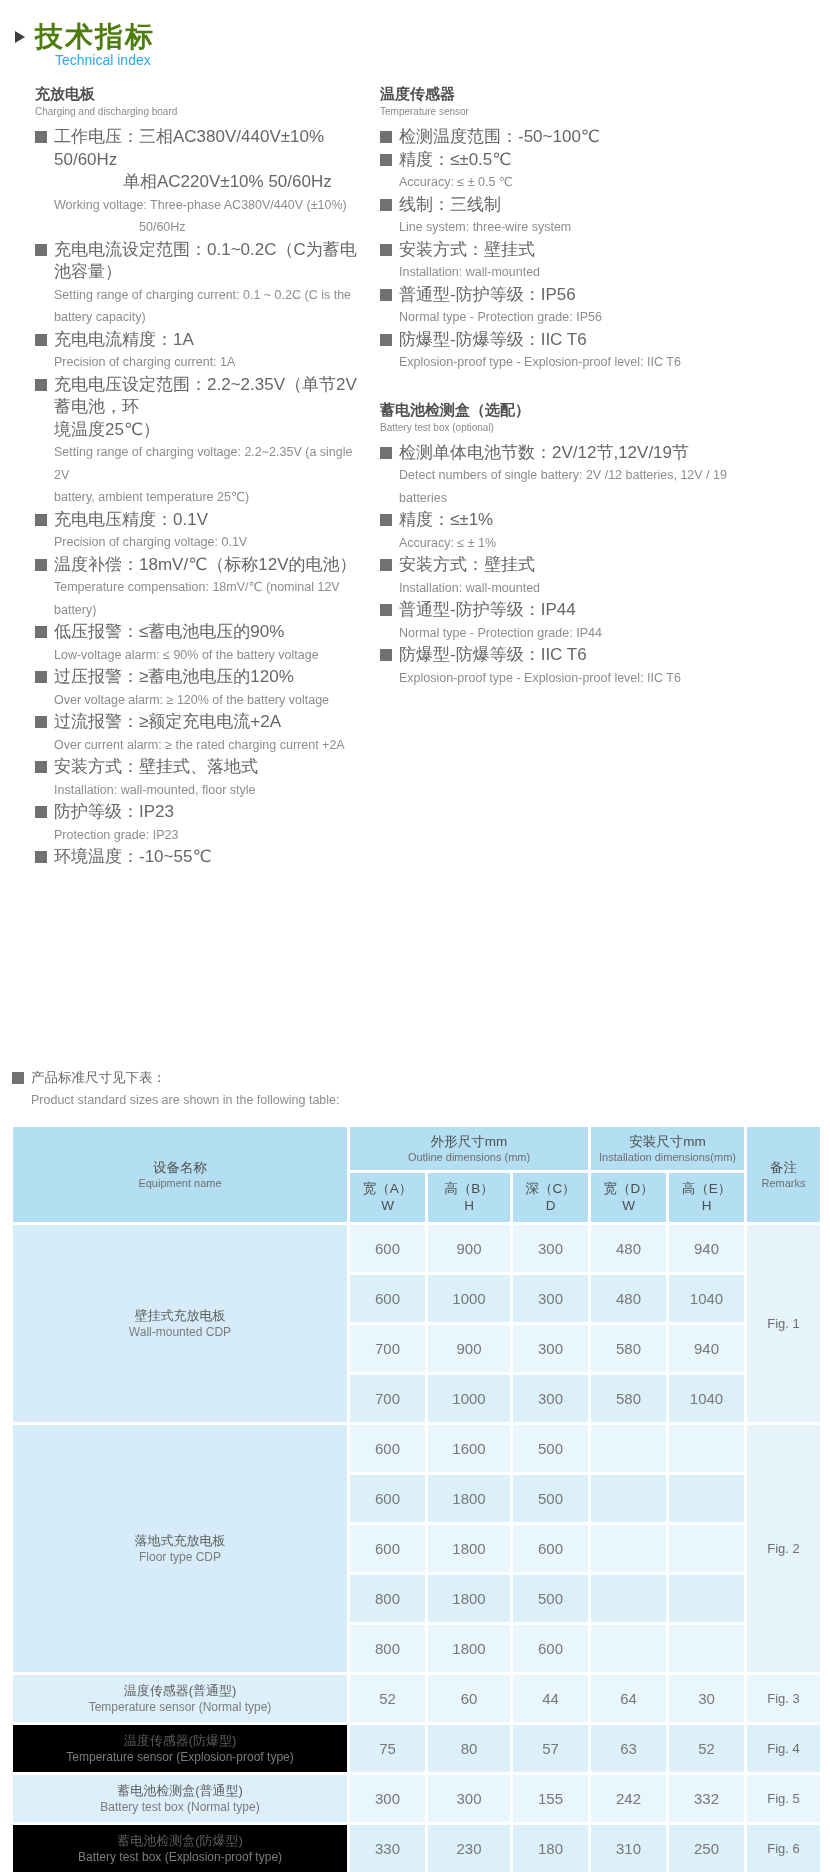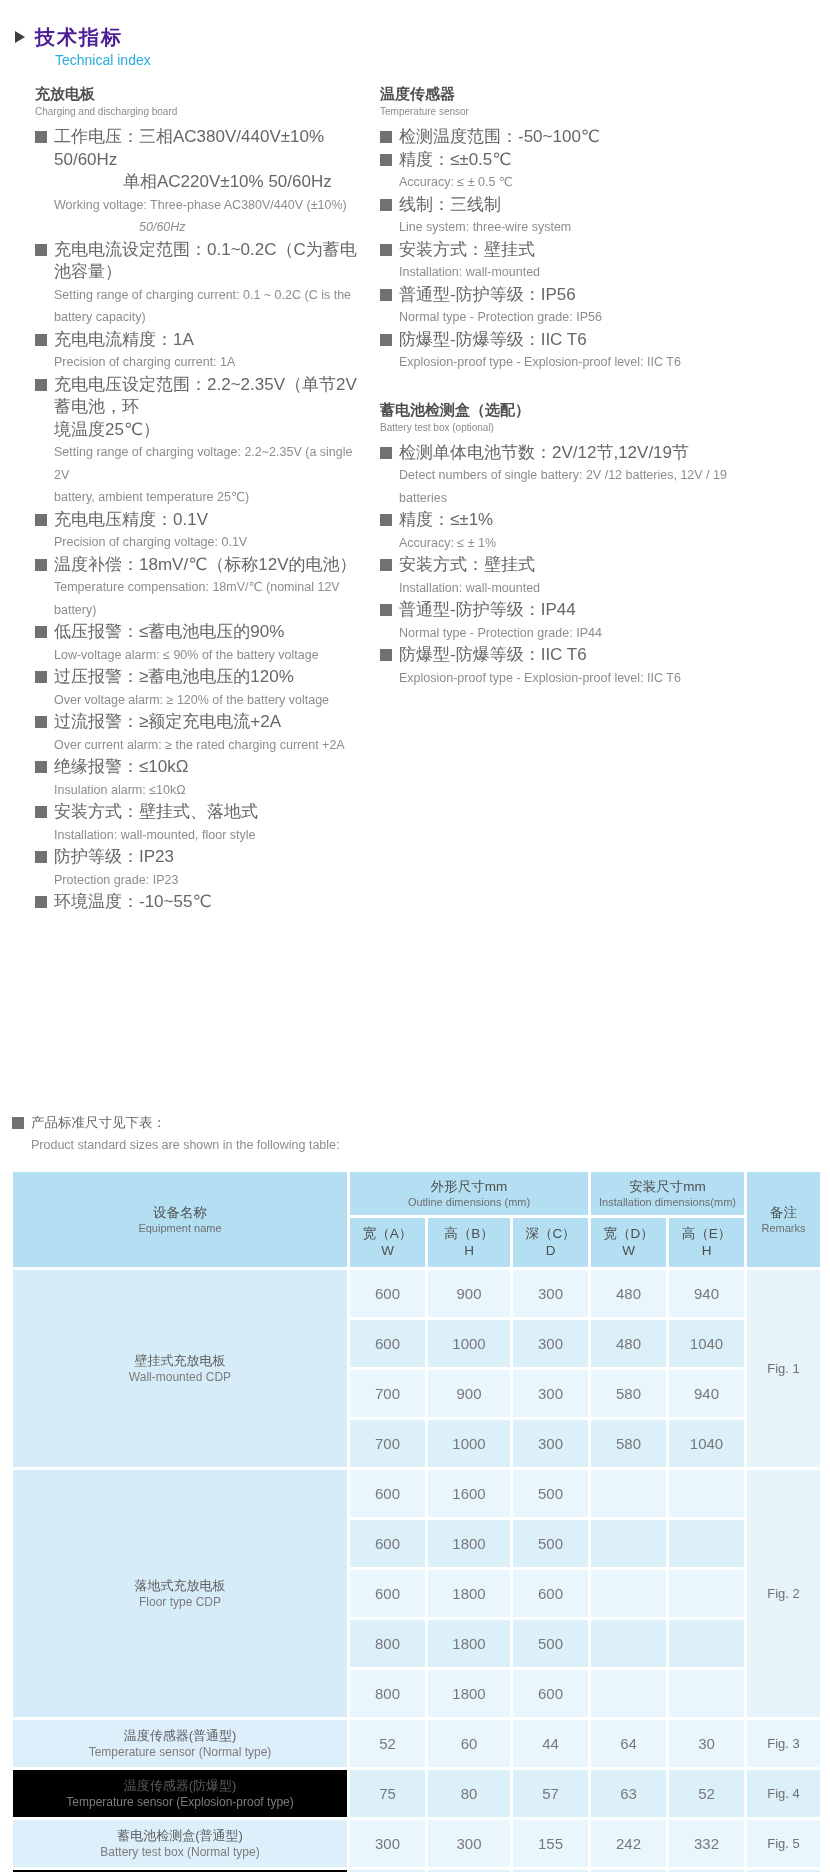--- a/index.html
+++ b/index.html
@@ -8,35 +8,35 @@
     width:830px;height:1872px;
     background:#fff;
     font-family:"Liberation Sans","DejaVu Sans",sans-serif;
     overflow:hidden;
   }
   
   .title-block{padding:24px 0 0 15px;}
   .title-row{display:flex;align-items:flex-start;}
   .tri{width:0;height:0;border-left:10px solid #3e3e3e;border-top:6px solid transparent;
        border-bottom:6px solid transparent;margin:7px 10px 0 0;}
-  .title-zh{font-size:20px;font-weight:bold;color:#4c1d95;line-height:26px;letter-spacing:2px;}
+  .title-zh{font-size:28px;font-weight:bold;color:#4d7c0f;line-height:26px;letter-spacing:2px;}
   .title-en{font-size:14px;color:#29abe2;line-height:20px;margin-left:20px;}
   
   .columns{display:flex;margin:14px 0 0 35px;}
   .col-l{width:332px;}
   .col-r{width:360px;margin-left:13px;}
   .sec-zh{font-size:15px;font-weight:bold;color:#4f4f4f;line-height:19px;}
   .sec-en{font-size:10px;color:#8b8b8b;line-height:17px;margin-bottom:6px;}
   .sec-gap{margin-top:26px;}
   .zl{position:relative;padding-left:19px;color:#666;font-size:17px;line-height:22.5px;}
   .zl .b{position:absolute;left:0;top:5px;width:12px;height:12px;background:#717171;}
   .zl.cont{padding-left:19px;}
   .zl.cont2{padding-left:88px;}
   .el{padding-left:19px;color:#8d8d8d;font-size:12.5px;line-height:22.5px;}
-  .el.ind{padding-left:104px;font-style:italic;}
+  .el.ind{padding-left:104px;}
   
   .note{margin:198px 0 0 12px;}
   .note .zl{font-size:13.5px;}
   
   table.sizes{border-collapse:collapse;margin:12px 0 0 10px;width:810px;table-layout:fixed;}
   table.sizes th,table.sizes td{border:3px solid #fff;text-align:center;vertical-align:middle;padding:0;}
   tr.h1{height:46px;} tr.h2{height:52px;} tr.bd{height:50px;}
   .hcell{background:#b4dff2;font-weight:normal;}
   .hz{font-size:13.5px;color:#4e4e4e;line-height:17px;}
   .he{font-size:11px;color:#6e6e6e;line-height:14px;}
@@ -105,24 +105,20 @@
       </div>
       <div class="item">
         <div class="zl"><span class="b"></span><span>过压报警：≥蓄电池电压的120%</span></div>
         <div class="el">Over voltage alarm: ≥ 120% of the battery voltage</div>
       </div>
       <div class="item">
         <div class="zl"><span class="b"></span><span>过流报警：≥额定充电电流+2A</span></div>
         <div class="el">Over current alarm: ≥ the rated charging current +2A</div>
       </div>
       <div class="item">
-        <div class="zl"><span class="b"></span><span>绝缘报警：≤10kΩ</span></div>
-        <div class="el">Insulation alarm: ≤10kΩ</div>
-      </div>
-      <div class="item">
         <div class="zl"><span class="b"></span><span>安装方式：壁挂式、落地式</span></div>
         <div class="el">Installation: wall-mounted, floor style</div>
       </div>
       <div class="item">
         <div class="zl"><span class="b"></span><span>防护等级：IP23</span></div>
         <div class="el">Protection grade: IP23</div>
       </div>
       <div class="item">
         <div class="zl"><span class="b"></span><span>环境温度：-10~55℃</span></div>
       </div>

